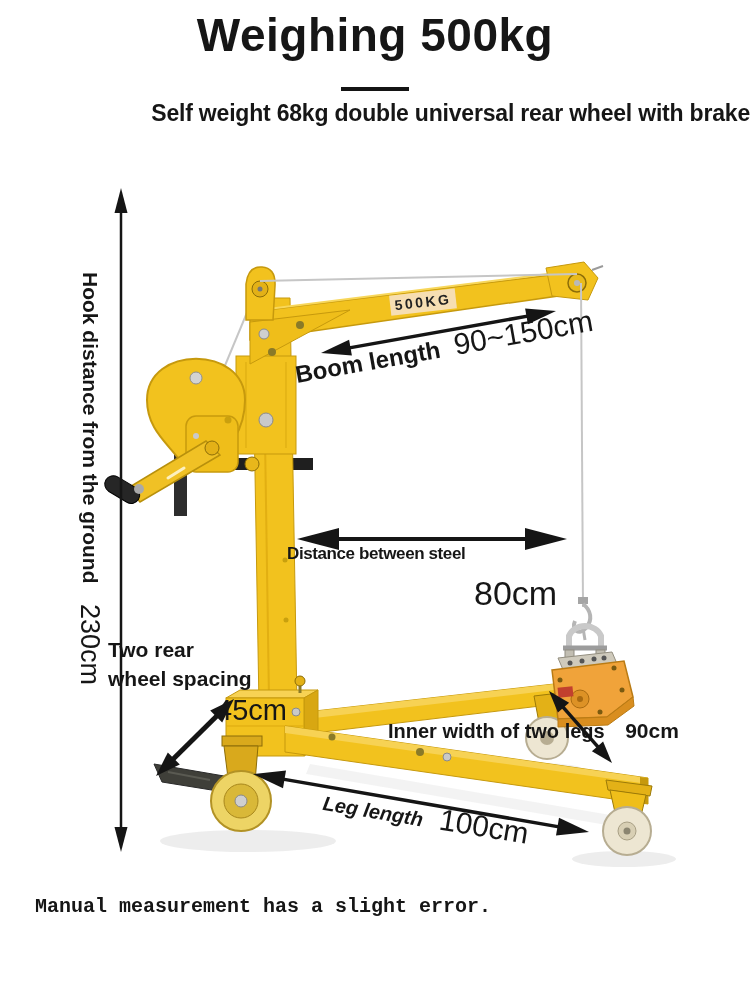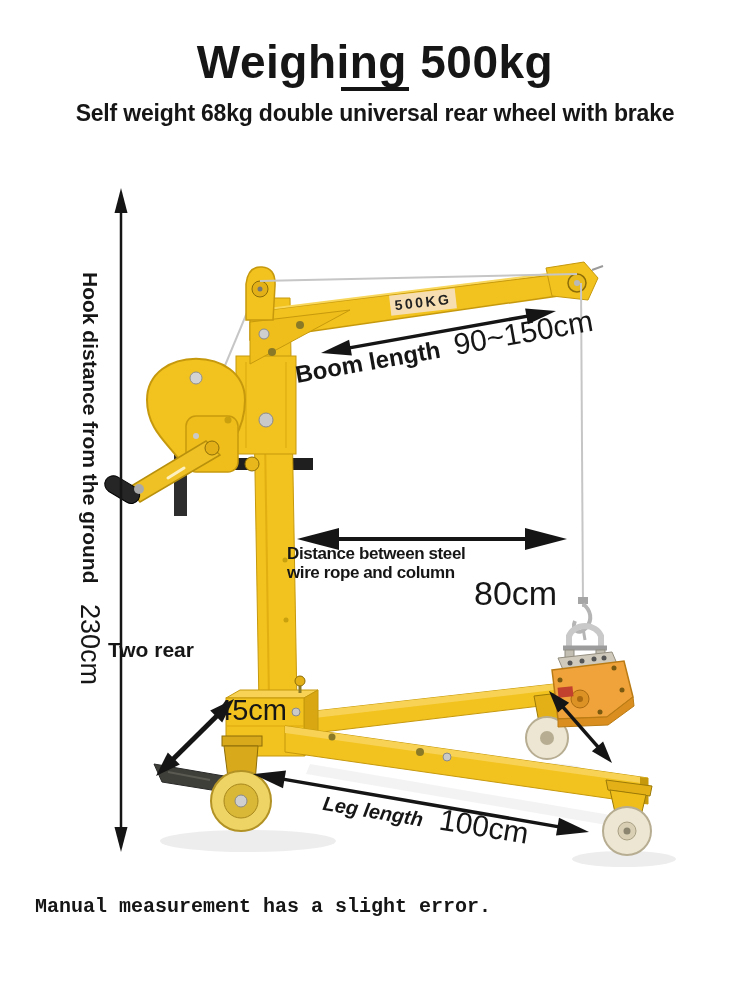--- a/index.html
+++ b/index.html
@@ -2,23 +2,23 @@
 <html><head>
 <meta charset="utf-8">
 <style>
   html,body{margin:0;padding:0;background:#fff;}
   #stage{
     position:relative;width:750px;height:983px;background:#ffffff;overflow:hidden;
     font-family:"Liberation Sans",sans-serif;color:#151515;
   }
   .abs{position:absolute;}
   .anno{position:absolute;color:#161616;white-space:nowrap;}
-  #title{top:8px;left:0;width:750px;text-align:center;font-size:46px;font-weight:700;letter-spacing:.5px;margin-top:27px;}
+  #title{top:8px;left:0;width:750px;text-align:center;font-size:46px;font-weight:700;letter-spacing:.5px;}
   #divider{left:341px;top:87px;width:68px;height:4px;background:#141414;}
-  #subtitle{top:100px;left:0;width:750px;text-align:center;font-size:23px;font-weight:700;letter-spacing:-.2px;}
+  #subtitle{top:100px;left:0;width:750px;text-align:right;font-size:23px;font-weight:700;letter-spacing:-.2px;}
   #hook-v{left:74px;top:272px;writing-mode:vertical-rl;text-align:left;}
   #hook-v .lbl{font-size:21px;font-weight:700;}
   #hook-v .val{font-size:27px;font-weight:400;margin-top:16px;}
   #boom-anno{left:293px;top:330px;width:300px;text-align:center;transform:rotate(-10deg);}
   #boom-anno .lbl{font-size:24px;font-weight:700;}
   #boom-anno .val{font-size:30px;font-weight:400;margin-left:10px;}
   #dist-label{left:287px;top:544px;font-size:17px;font-weight:700;line-height:19px;letter-spacing:-.4px;}
   #dist-label span{display:block;}
   #dist-value{left:474px;top:574px;font-size:34px;font-weight:400;}
   #rear-label{left:108px;top:635px;width:152px;text-align:left;font-size:21px;font-weight:700;line-height:29px;}
@@ -232,29 +232,33 @@
 
   <div class="anno" id="sticker">500KG</div>
 
   <div class="anno" id="boom-anno">
     <span class="lbl">Boom length</span>
     <span class="val">90~150cm</span>
   </div>
 
   <div class="anno" id="dist-label">
     <span>Distance between steel</span>
-    <span>wire rope and column</span>
   </div>
   <div class="anno" id="dist-value">80cm</div>
 
   <div class="anno" id="rear-label">
     <span>Two rear</span>
+    <span>wheel spacing</span>
   </div>
   <div class="anno" id="rear-value">45cm</div>
 
+  <div class="anno" id="inner-anno">
+    <span class="lbl">Inner width of two legs</span>
+    <span class="val">90cm</span>
+  </div>
 
   <div class="anno" id="leg-anno">
     <span class="lbl">Leg length</span>
     <span class="val">100cm</span>
   </div>
 
   <div class="anno" id="note">Manual measurement has a slight error.</div>
 </div>
 
 </body></html>

